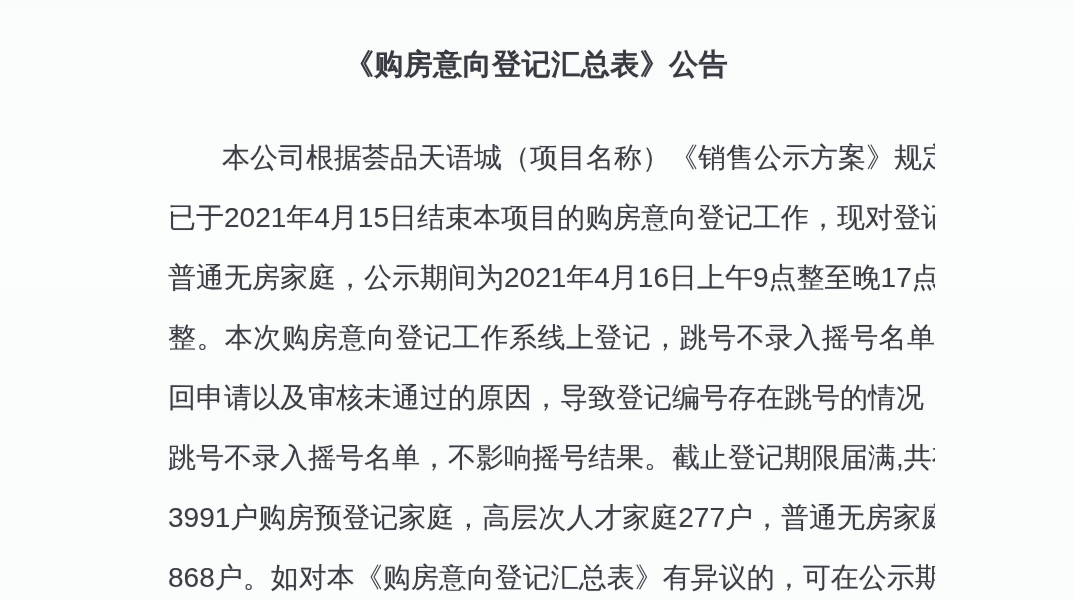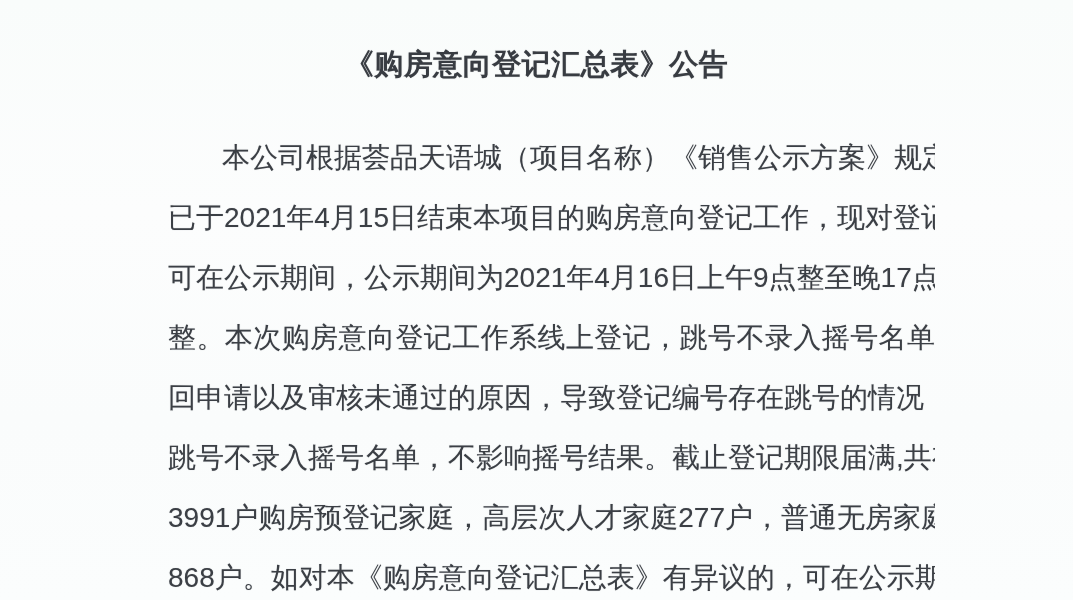--- a/index.html
+++ b/index.html
@@ -54,20 +54,20 @@
 </style>
 </head>
 <body>
 
 <div class="page">
   <h1 class="title">《购房意向登记汇总表》公告</h1>
 
   <div class="body-text">
     <div class="line indent">本公司根据荟品天语城（项目名称）《销售公示方案》规定，</div>
     <div class="line">已于2021年4月15日结束本项目的购房意向登记工作，现对登记</div>
-    <div class="line">可在公示期间，公示期间为2021年4月16日上午9点整至晚17点</div>
+    <div class="line">普通无房家庭，公示期间为2021年4月16日上午9点整至晚17点</div>
     <div class="line">整。本次购房意向登记工作系线上登记，跳号不录入摇号名单</div>
     <div class="line">回申请以及审核未通过的原因，导致登记编号存在跳号的情况，</div>
     <div class="line">跳号不录入摇号名单，不影响摇号结果。截止登记期限届满,共有</div>
     <div class="line">3991户购房预登记家庭，高层次人才家庭277户，普通无房家庭</div>
     <div class="line">868户。如对本《购房意向登记汇总表》有异议的，可在公示期间</div>
   </div>
 </div>
 
 </body></html>

